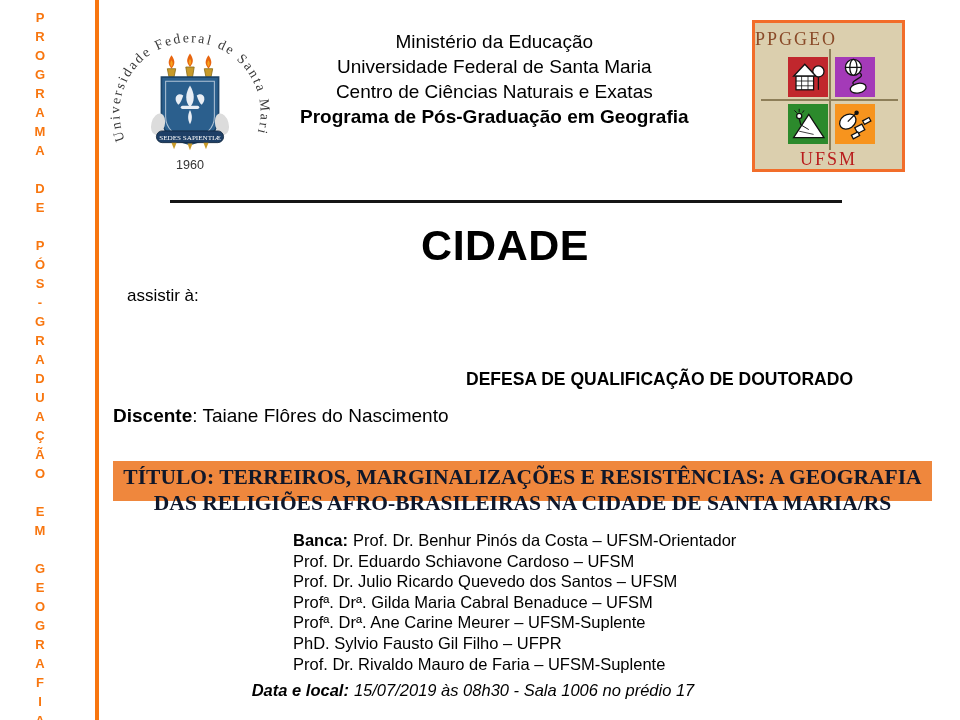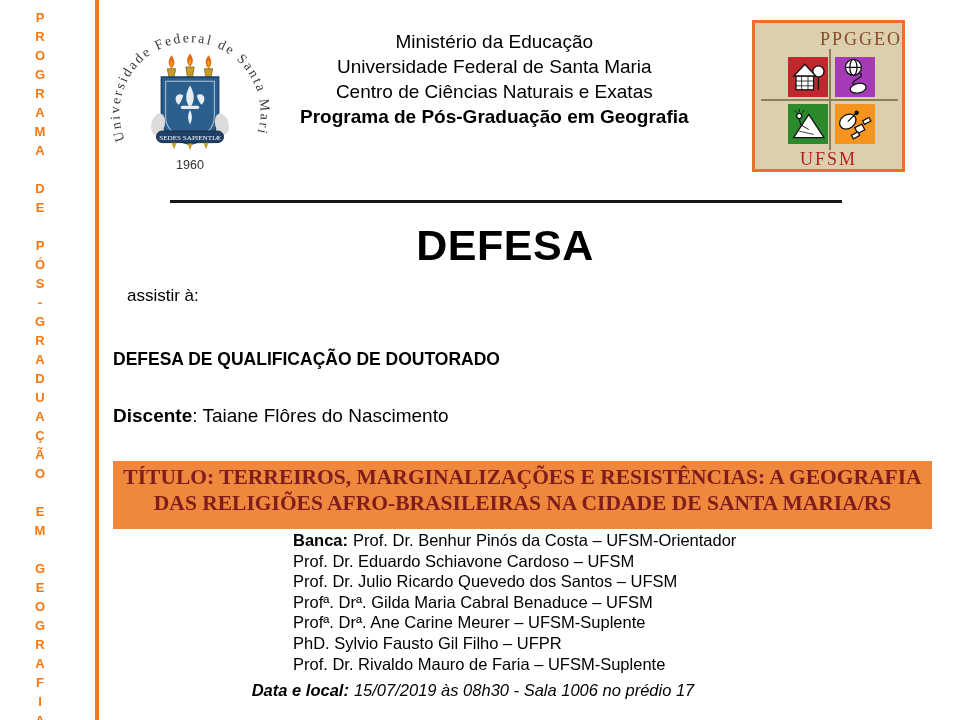--- a/index.html
+++ b/index.html
@@ -16,48 +16,48 @@
   
   .ufsm-logo{position:absolute;left:106px;top:20px;width:168px;height:168px;}
 
   
   .header-block{position:absolute;left:300px;top:29px;font-size:19px;line-height:25px;text-align:center;}
   .header-block .line-bold{font-weight:bold;}
 
   
   .ppggeo{position:absolute;left:752px;top:20px;width:153px;height:152px;
           background:#dbcfae;border:3px solid #f26d2a;}
-  .ppggeo-title{position:absolute;left:0;right:0;top:6px;text-align:right;
+  .ppggeo-title{position:absolute;left:0;right:0;top:6px;text-align:left;
                 font-family:"Liberation Serif",serif;font-size:18px;color:#8a4a28;letter-spacing:2px;}
   .ppggeo-sub{position:absolute;left:0;right:0;top:126px;text-align:center;
               font-family:Liberation Serif, serif;font-size:18px;color:#b91c1c;letter-spacing:2px;}
   .cross-h{position:absolute;left:6px;right:4px;top:76px;height:2px;background:#8d7e58;}
   .cross-v{position:absolute;left:74px;top:26px;width:2px;height:101px;background:#8d7e58;}
   .quad{position:absolute;width:40px;height:40px;}
   .quad svg{width:100%;height:100%;display:block;}
   .q-tl{left:33px;top:34px;background:#c1272d;}
   .q-tr{left:80px;top:34px;background:#a43ab8;}
   .q-bl{left:33px;top:81px;background:#2c8a2c;}
   .q-br{left:80px;top:81px;background:#f7941e;}
 
   
   .divider{position:absolute;left:170px;top:200px;width:672px;height:3px;background:#151515;}
   .convite{position:absolute;left:113px;top:221px;width:784px;text-align:center;
            font-size:43px;font-weight:bold;letter-spacing:0.5px;}
 
   .invitation{position:absolute;left:127px;top:284px;width:820px;font-size:17px;line-height:24.5px;}
 
-  .defesa{position:absolute;left:113px;top:349px;width:740px;text-align:left;
+  .defesa{position:absolute;left:113px;top:369px;width:740px;text-align:right;
           font-size:17.5px;font-weight:bold;}
 
   .discente{position:absolute;left:113px;top:405px;width:744px;text-align:left;font-size:19px;}
   .discente b{font-weight:bold;}
 
-  .banner{position:absolute;left:113px;top:461px;width:819px;height:68px;background:#ef873d;
-          font-family:"Liberation Serif",serif;font-weight:bold;font-size:21.5px;color:#7f1d1d;
+  .banner{position:absolute;left:113px;top:461px;width:819px;height:40px;background:#ef873d;
+          font-family:"Liberation Serif",serif;font-weight:bold;font-size:21.5px;color:#0f172a;
           text-align:center;line-height:26px;padding-top:3px;}
 
   .banca{position:absolute;left:293px;top:530px;font-size:16.5px;line-height:20.6px;}
   .banca .label{font-weight:bold;margin-right:5px;}
 
   .schedule{position:absolute;left:113px;top:681px;width:720px;text-align:center;font-size:16.5px;font-style:italic;}
   .schedule .label{font-weight:bold;margin-right:5px;}
 </style>
 </head>
 <body>
@@ -218,21 +218,21 @@
           <rect x="26" y="27" width="10" height="8" transform="rotate(-28 31 31)"></rect>
           <rect x="35" y="19" width="9" height="5" transform="rotate(-28 39 21)"></rect>
           <rect x="21" y="37" width="9" height="5" transform="rotate(-28 25 39)"></rect>
         </g>
       </svg>
     </div>
     <div class="ppggeo-sub">UFSM</div>
   </div>
 
   <div class="divider"></div>
-  <div class="convite">DEFESA</div>
+  <div class="convite">CIDADE</div>
 
   <div class="invitation">
     <div>assistir à:</div>
   </div>
 
   <div class="defesa">DEFESA DE QUALIFICAÇÃO DE DOUTORADO</div>
 
   <div class="discente">
     <b>Discente</b><span>: Taiane Flôres do Nascimento</span>
   </div>

